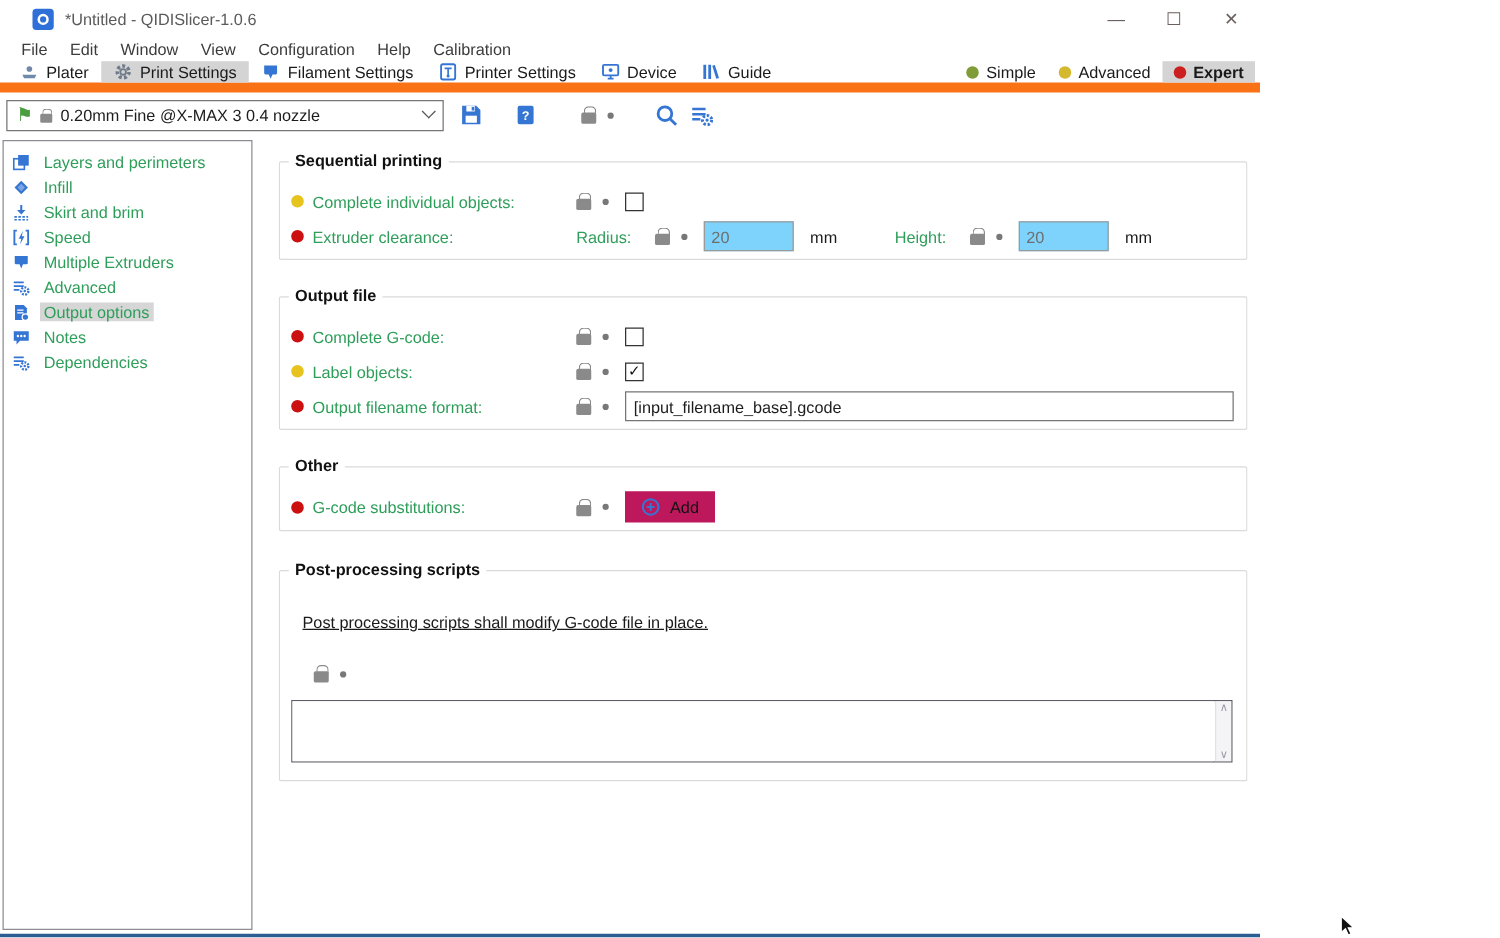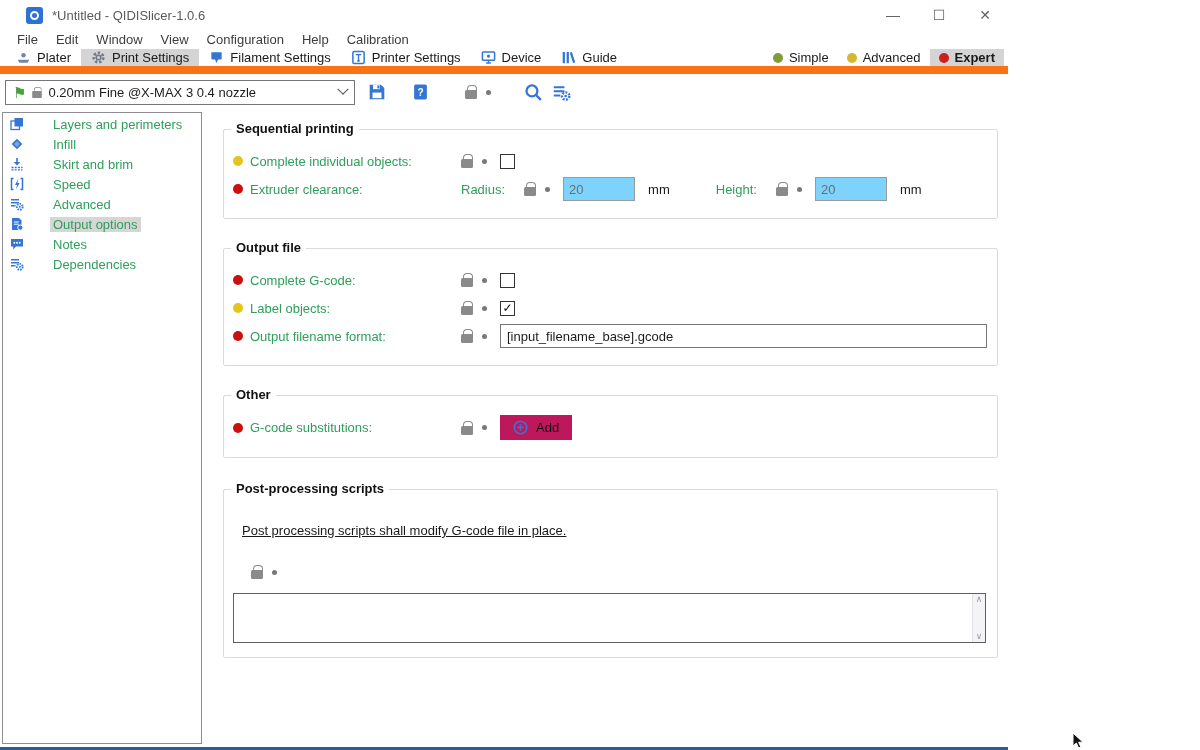--- a/index.html
+++ b/index.html
@@ -41,27 +41,27 @@
   .lockdot { display:flex; align-items:center; gap:9px; }
 
   
   .lock { position:relative; width:12px; height:9px; background:#8a8a8a; border-radius:1.5px; display:inline-block; margin-top:5px; flex:none; }
   .lock::before { content:""; position:absolute; top:-5px; left:2px; width:8px; height:6px; border:1.6px solid #8a8a8a; border-bottom:none; border-radius:4px 4px 0 0; }
   .dot { width:5px; height:5px; border-radius:50%; background:#787878; flex:none; }
 
   
   .content { position:absolute; top:112px; left:0; right:0; bottom:6px; }
   .sidebar { position:absolute; left:2px; top:0; width:200px; bottom:0; border:1px solid #8d8d93; background:#fff; padding-top:4px; }
-  .side-item { display:flex; align-items:flex-start; gap:25px; height:20px; padding-left:6px; font-size:13px; color:#2e9e5a; }
+  .side-item { display:flex; align-items:flex-end; gap:7px; height:20px; padding-left:6px; font-size:13px; color:#2e9e5a; }
   .side-item .sicon { width:16px; display:flex; justify-content:center; flex:none; }
   .side-item .slabel { padding:0 3px; }
   .side-item.selected .slabel { background:#d6d6d6; }
 
   .main { position:absolute; left:223px; right:10px; top:0; bottom:0; overflow:hidden; }
-  .section { position:relative; border:1px solid #dadada; border-radius:2px; margin-top:17px; padding:19px 10px 13px 9px; }
+  .section { position:relative; border:1px solid #dadada; border-radius:2px; margin-top:17px; padding:19px 10px 2px 9px; }
   .section-title { position:absolute; top:-9px; left:7px; background:#fff; padding:0 5px; font-size:13px; font-weight:bold; color:#111; }
   .opt-row { display:flex; align-items:center; min-height:24px; margin-bottom:4px; }
   .label-cell { width:228px; display:flex; align-items:center; gap:7px; flex:none; }
   .bullet { width:10px; height:10px; border-radius:50%; flex:none; }
   .bullet.yellow { background:#e6c41d; }
   .bullet.red { background:#cc0f0f; }
   .opt-label { font-size:13px; color:#2e9e5a; }
   .ctrl { display:flex; align-items:center; gap:9px; }
   .cb { width:15px; height:15px; border:1px solid #333; background:#fff; display:flex; align-items:center; justify-content:center; font-size:12px; color:#111; line-height:1; margin-left:4px; }
   .sub-label { font-size:13px; color:#2e9e5a; margin-right:10px; }
@@ -258,20 +258,28 @@
           <svg width="14" height="14" viewBox="0 0 14 14">
               <path d="M3.5 1.5H1.5v11h2M10.5 1.5h2v11h-2" fill="none" stroke="#3575d3" stroke-width="1.5"></path>
               <path d="M8.4 1.5L5 8h2.1L6 12.5l3.6-6.6H7.4z" fill="#3575d3"></path>
             </svg>
         </span>
         <span class="slabel">Speed</span>
       </div>
       <div class="side-item">
         <span class="sicon">
           <svg width="14" height="14" viewBox="0 0 14 14">
+              <path d="M1.8 1.8h10.4v5.6a1 1 0 0 1-1 1H8.4L7 11.8 5.6 8.4H2.8a1 1 0 0 1-1-1z" fill="#3575d3"></path>
+            </svg>
+        </span>
+        <span class="slabel">Multiple Extruders</span>
+      </div>
+      <div class="side-item">
+        <span class="sicon">
+          <svg width="14" height="14" viewBox="0 0 14 14">
               <path d="M1 2.8h8M1 5.8h8M1 8.8h4.5" stroke="#3575d3" stroke-width="1.4"></path>
               <circle cx="9.8" cy="9.8" r="2.9" fill="none" stroke="#3575d3" stroke-width="1.9" stroke-dasharray="1.5 1.1"></circle>
               <circle cx="9.8" cy="9.8" r="1" fill="#3575d3"></circle>
             </svg>
         </span>
         <span class="slabel">Advanced</span>
       </div>
       <div class="side-item selected">
         <span class="sicon">
           <svg width="14" height="14" viewBox="0 0 14 14">

